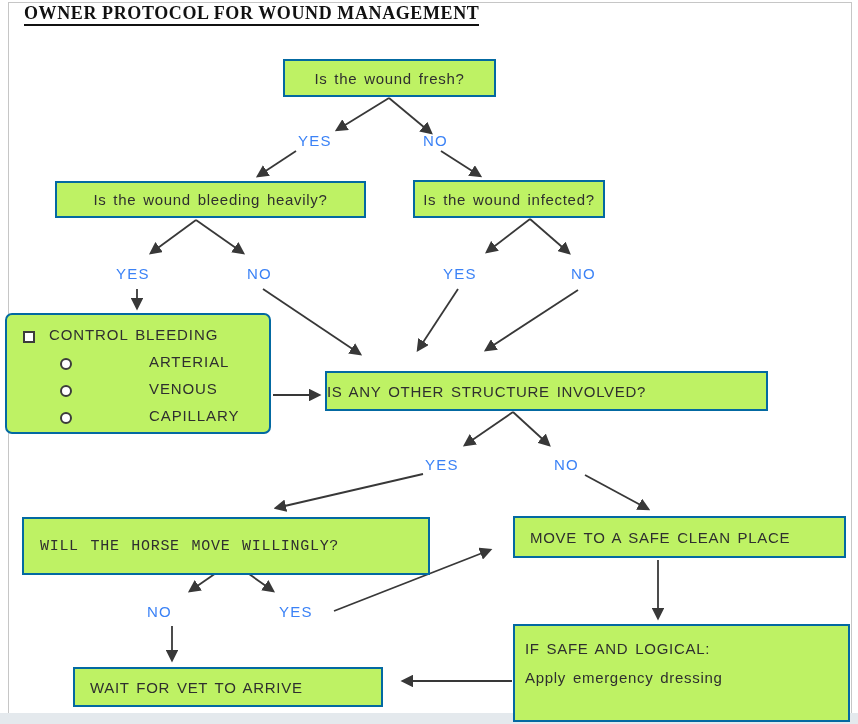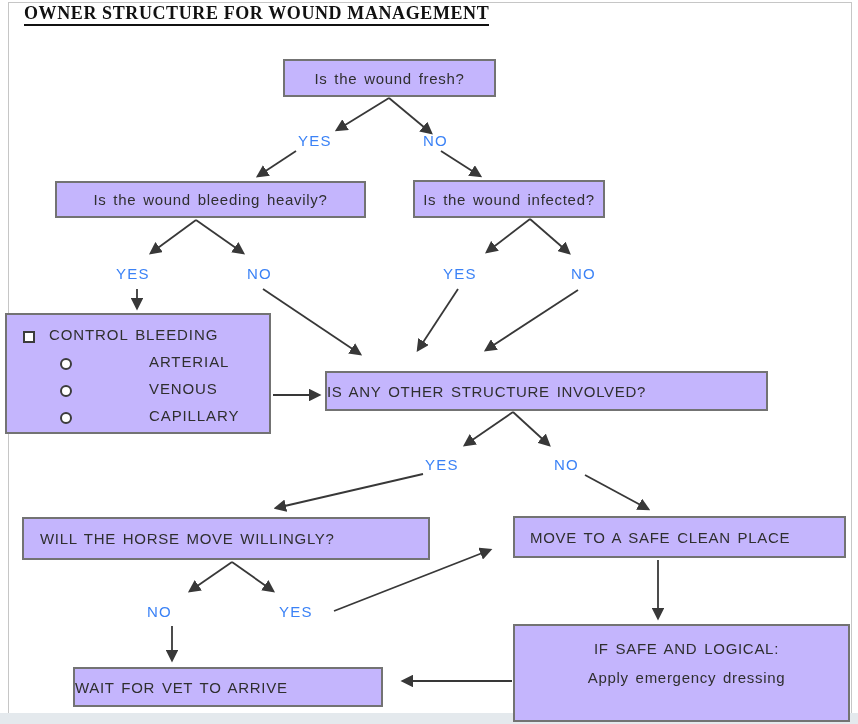--- a/index.html
+++ b/index.html
@@ -16,53 +16,53 @@
     background:#e4e9ed;
   }
   .title{
     position:absolute;left:24px;top:3px;margin:0;
     font-family:"Liberation Serif",serif;font-weight:bold;font-size:18px;
     letter-spacing:0.6px;color:#111;
   }
   .title span{border-bottom:2px solid #111;padding-bottom:1px;}
   svg.wires{position:absolute;left:0;top:0;}
   .node{
-    position:absolute;background:#c4b5fd;border:2px solid #737373;
+    position:absolute;background:#bef264;border:2px solid #0369a1;
     color:#2f2f2f;font-size:15px;letter-spacing:0.7px;word-spacing:2px;
     display:flex;align-items:center;box-sizing:border-box;
   }
   .node.center{justify-content:center;text-align:center;}
   .node.left{justify-content:flex-start;}
   .blabel{
     position:absolute;color:#3b82f6;font-size:15px;letter-spacing:1.2px;
     background:transparent;
   }
   
-  .ctl{display:block;}
+  .ctl{display:block;border-radius:7px;}
   .sq-bullet{
     position:absolute;width:8px;height:8px;border:2px solid #3c3c3c;
     background:#fff;display:inline-block;
   }
   .o-bullet{
     position:absolute;width:8px;height:8px;border:2px solid #3c3c3c;
     border-radius:50%;background:#fff;display:inline-block;
   }
   .ctl-text{position:absolute;white-space:nowrap;color:#2f2f2f;font-size:15px;letter-spacing:0.9px;}
   
   .multi{display:block;padding:8px 0 0 10px;}
-  .multi div{line-height:29px;white-space:nowrap;text-align:center;}
+  .multi div{line-height:29px;white-space:nowrap;}
 </style>
 </head>
 <body>
 
 <div class="page">
   <div class="page-border"></div>
   <div class="bottom-strip"></div>
 
-  <h1 class="title"><span>OWNER STRUCTURE FOR WOUND MANAGEMENT</span></h1>
+  <h1 class="title"><span>OWNER PROTOCOL FOR WOUND MANAGEMENT</span></h1>
 
   <svg class="wires" width="858" height="724" viewBox="0 0 858 724">
     <defs>
       <marker id="ah" viewBox="0 0 10 10" refX="8" refY="5" markerWidth="7" markerHeight="7" orient="auto-start-reverse">
         <path d="M0,0 L10,5 L0,10 z" fill="#383838"></path>
       </marker>
     </defs>
     <g stroke="#383838" stroke-width="1.8" fill="none">
       <line x1="389" y1="98" x2="337" y2="130" marker-end="url(#ah)"></line>
       <line x1="389" y1="98" x2="431" y2="133" marker-end="url(#ah)"></line>
@@ -110,29 +110,29 @@
     <span class="o-bullet" style="left:53px;top:70px;"></span>
     <span class="ctl-text" style="left:142px;top:65px;">VENOUS</span>
     <span class="o-bullet" style="left:53px;top:97px;"></span>
     <span class="ctl-text" style="left:142px;top:92px;">CAPILLARY</span>
   </div>
 
   <div class="node left" style="left:325px;top:371px;width:443px;height:40px;">
     <span>IS ANY OTHER STRUCTURE INVOLVED?</span>
   </div>
 
-  <div class="node left" style="left:22px;top:517px;width:408px;height:43px;padding-left:16px;">
+  <div class="node left" style="left:22px;top:517px;width:408px;height:58px;padding-left:16px;font-family:Liberation Mono, monospace;">
     <span>WILL THE HORSE MOVE WILLINGLY?</span>
   </div>
 
   <div class="node left" style="left:513px;top:516px;width:333px;height:42px;padding-left:15px;">
     <span>MOVE TO A SAFE CLEAN PLACE</span>
   </div>
 
-  <div class="node left" style="left:73px;top:667px;width:310px;height:40px;">
+  <div class="node left" style="left:73px;top:667px;width:310px;height:40px;padding-left:15px;">
     <span>WAIT FOR VET TO ARRIVE</span>
   </div>
 
   <div class="node multi" style="left:513px;top:624px;width:337px;height:98px;">
     <div>IF SAFE AND LOGICAL:</div>
     <div>Apply emergency dressing</div>
   </div>
 
   <span class="blabel" style="left:298px;top:132px;">YES</span>
   <span class="blabel" style="left:423px;top:132px;">NO</span>

